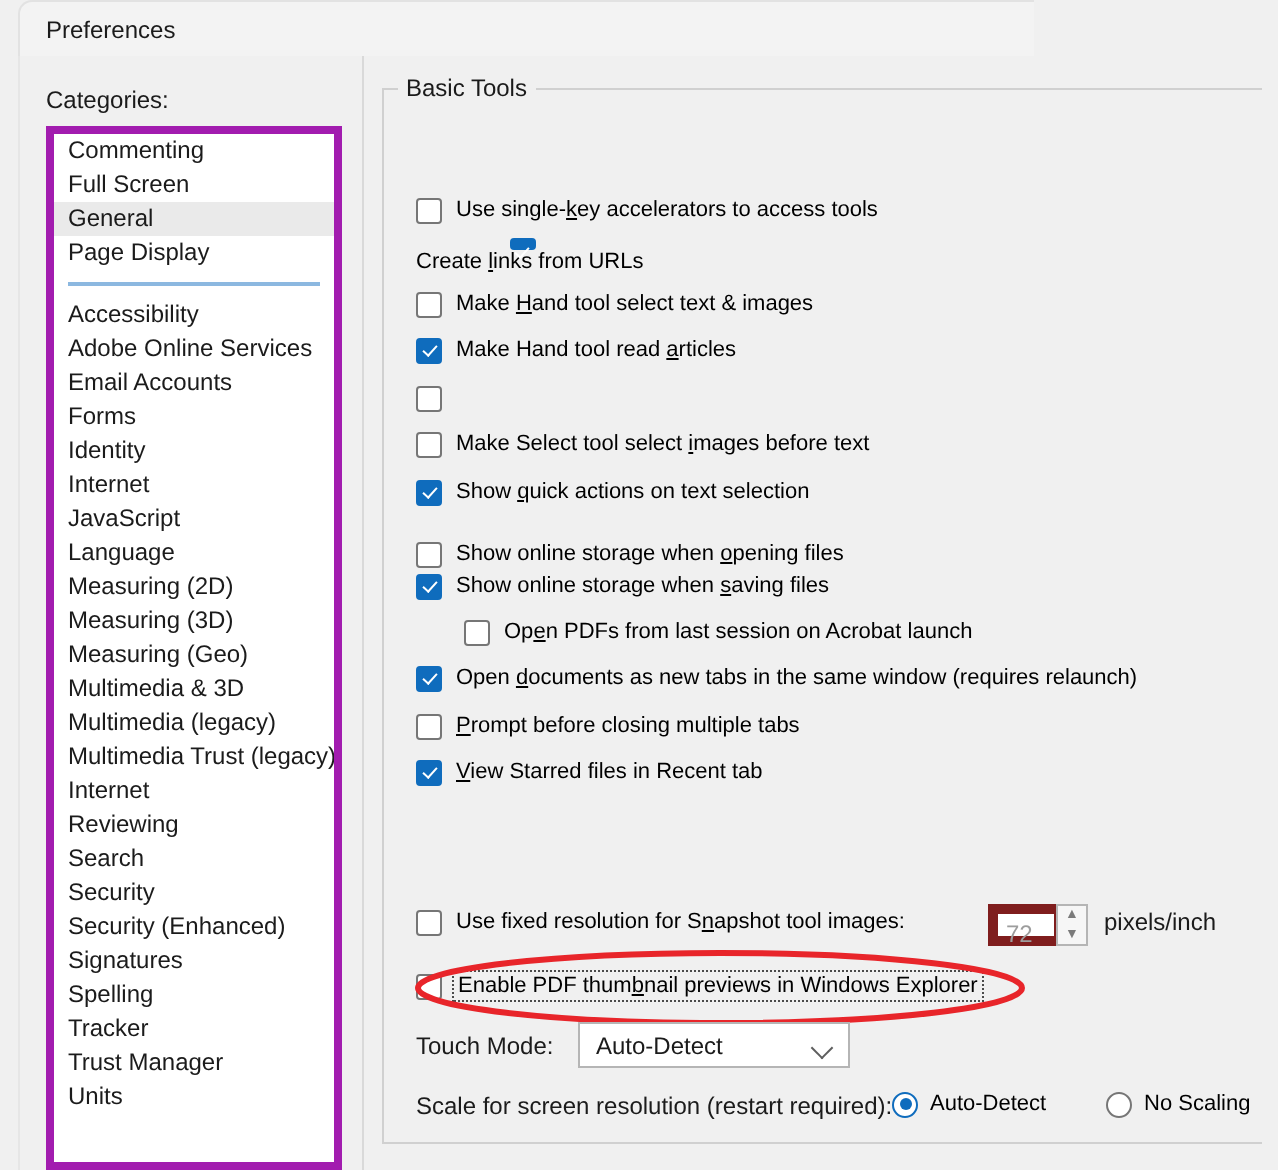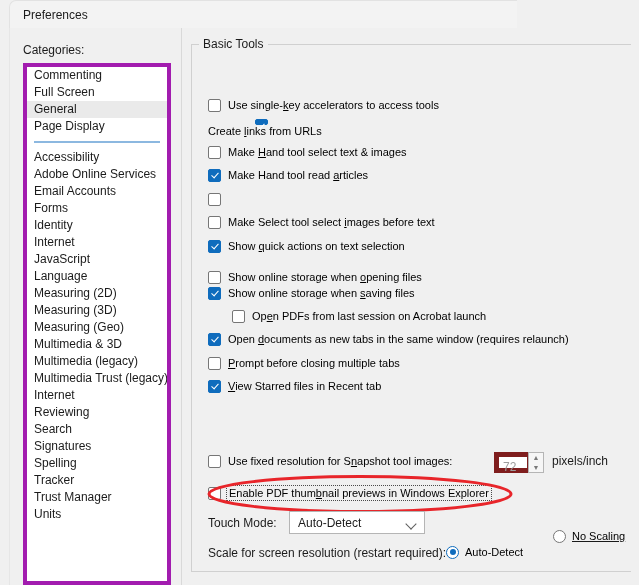--- a/index.html
+++ b/index.html
@@ -308,20 +308,22 @@
         <div class="cat-item">Language</div>
         <div class="cat-item">Measuring (2D)</div>
         <div class="cat-item">Measuring (3D)</div>
         <div class="cat-item">Measuring (Geo)</div>
         <div class="cat-item">Multimedia &amp; 3D</div>
         <div class="cat-item">Multimedia (legacy)</div>
         <div class="cat-item">Multimedia Trust (legacy)</div>
         <div class="cat-item">Internet</div>
         <div class="cat-item">Reviewing</div>
         <div class="cat-item">Search</div>
+        <div class="cat-item">Security</div>
+        <div class="cat-item">Security (Enhanced)</div>
         <div class="cat-item">Signatures</div>
         <div class="cat-item">Spelling</div>
         <div class="cat-item">Tracker</div>
         <div class="cat-item">Trust Manager</div>
         <div class="cat-item">Units</div>
       </div>
 
     <div class="panel-divider"></div>
 
     <div class="groupbox"></div>
@@ -407,19 +409,19 @@
     <div class="touch-select">
       <span class="touch-select-text">Auto-Detect</span>
       <span class="chev"></span>
     </div>
 
     <div class="scale-label">Scale for screen resolution (restart required):</div>
     <div class="radio-row" style="left:436px; top:516px;">
       <span class="radio on"></span>
       <span class="cbtext">Auto-Detect</span>
     </div>
-    <div class="radio-row" style="left:543px; top:500px;text-decoration:underline;">
+    <div class="radio-row" style="left:543px; top:516px;">
       <span class="radio"></span>
       <span class="cbtext">No Scaling</span>
     </div>
 
   </div>
 </div>
 
 </body></html>

